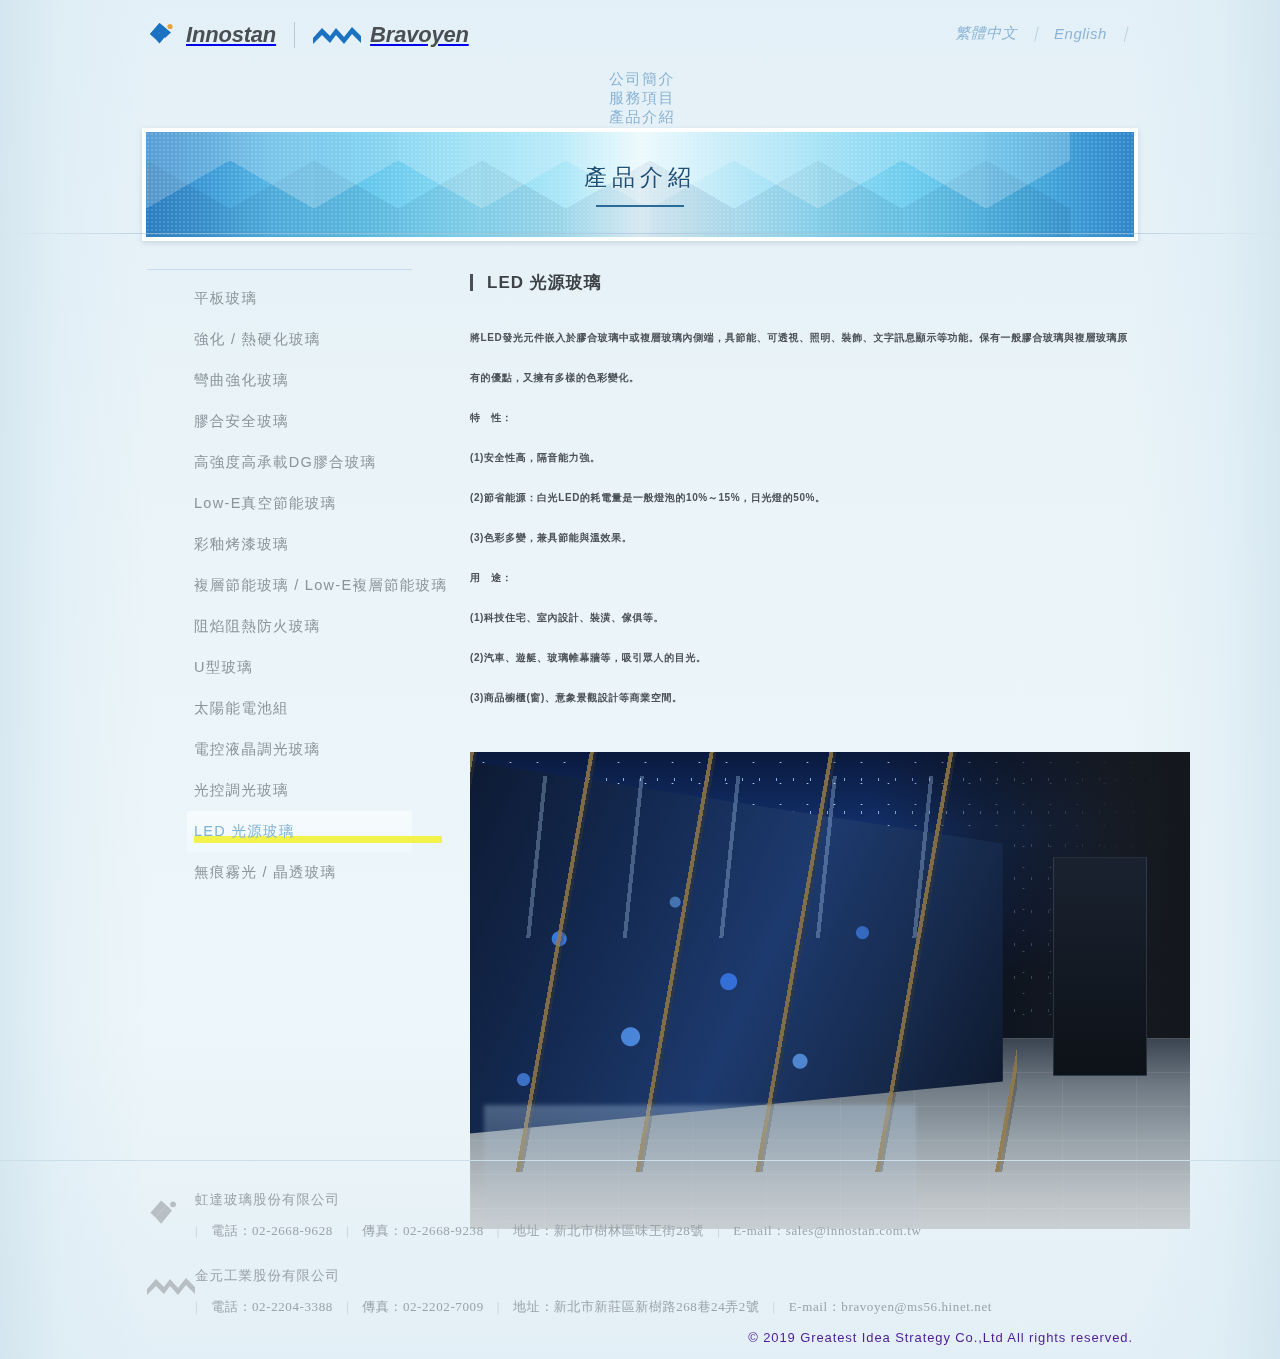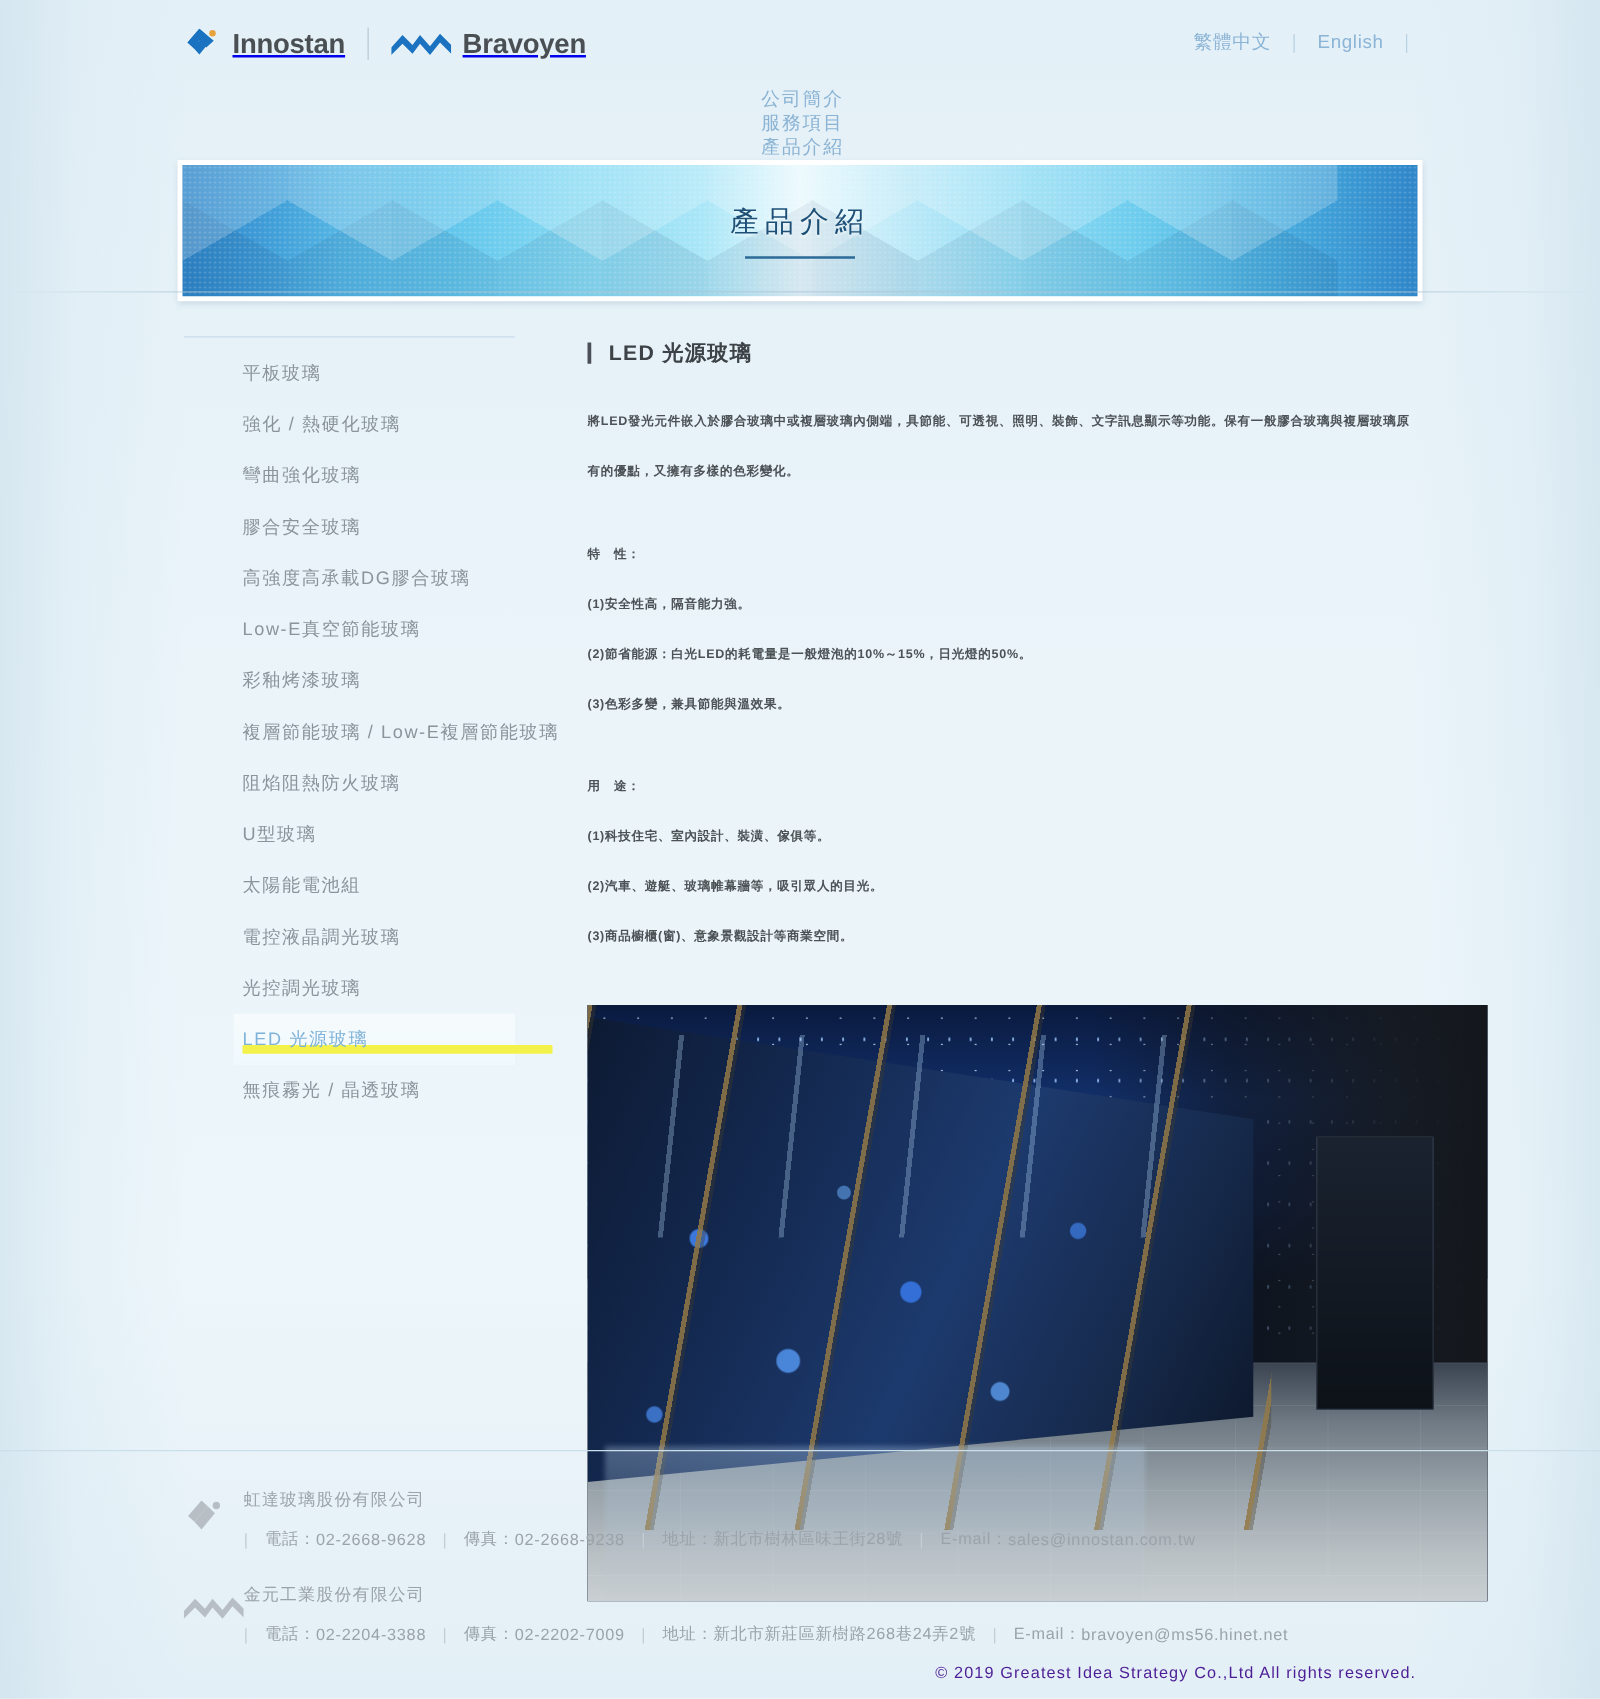--- a/index.html
+++ b/index.html
@@ -22,20 +22,21 @@
       linear-gradient(to bottom, #e4f0f7 0%, #eaf4f9 40%, #edf6fa 75%, #e3eff6 100%);
     color: #3b4449;
   }
   .page { position: relative; width: 1280px; height: 1359px; }
 
   
   .header {
     position: relative;
     height: 70px;
     padding: 0 98px;
+    font-style: italic;
   }
   .logo-wrap {
     position: absolute;
     left: 147px; top: 20px;
     display: flex; align-items: center; gap: 0;
   }
   .brand { display: flex; align-items: center; gap: 9px; }
   .brand-name {
     font-size: 22px; font-weight: bold; color: #4a4f53;
     letter-spacing: -0.2px;
@@ -175,21 +176,21 @@
     background: #4a5055;
     margin-right: 14px;
   }
   .para {
     font-size: 10px;
     line-height: 40px;
     color: #4c5256;
     letter-spacing: .6px;
     font-weight: bold;
   }
-  .block { margin-top: 26px; }
+  .block { }
   .block .hd { letter-spacing: .6px; }
 
   .product-img {
     margin-top: 34px;
     width: 720px; height: 477px;
     position: relative; overflow: hidden;
     background: #0a1424;
   }
   
   .pi-ceiling {
@@ -270,20 +271,21 @@
     position: absolute; right: 8%; top: 26%; width: 9%; height: 9%;
     background: linear-gradient(to right, #2b4d79, #11213a);
     opacity: .9;
   }
 
   
   .footer-wrap {
     position: absolute; left: 0; right: 0; top: 1160px;
     border-top: 1px solid #cbdfeb;
     padding: 30px 147px 0 147px;
+    font-family: Liberation Serif, serif;
   }
   .f-row { display: flex; align-items: flex-start; margin-bottom: 27px; }
   .f-logo { width: 48px; flex: 0 0 48px; padding-top: 6px; }
   .f-info { flex: 1; }
   .f-company {
     font-size: 13.5px; color: #9aa3a9; letter-spacing: 1px; margin-bottom: 13px;
   }
   .f-contact {
     font-size: 13px; color: #9aa3a9; letter-spacing: .6px;
     display: flex; align-items: center; flex-wrap: wrap;

